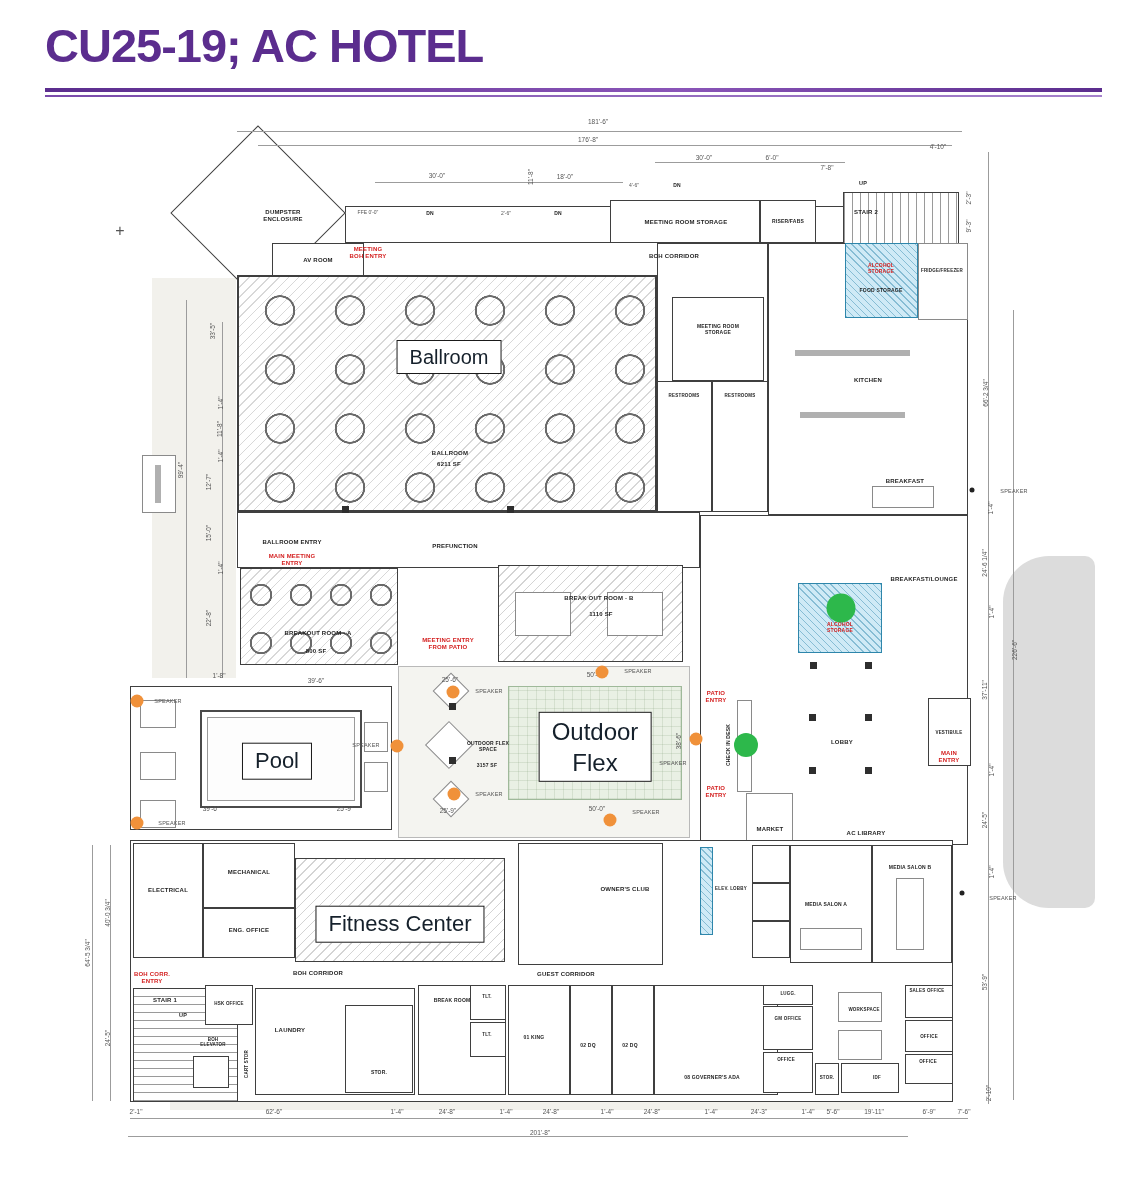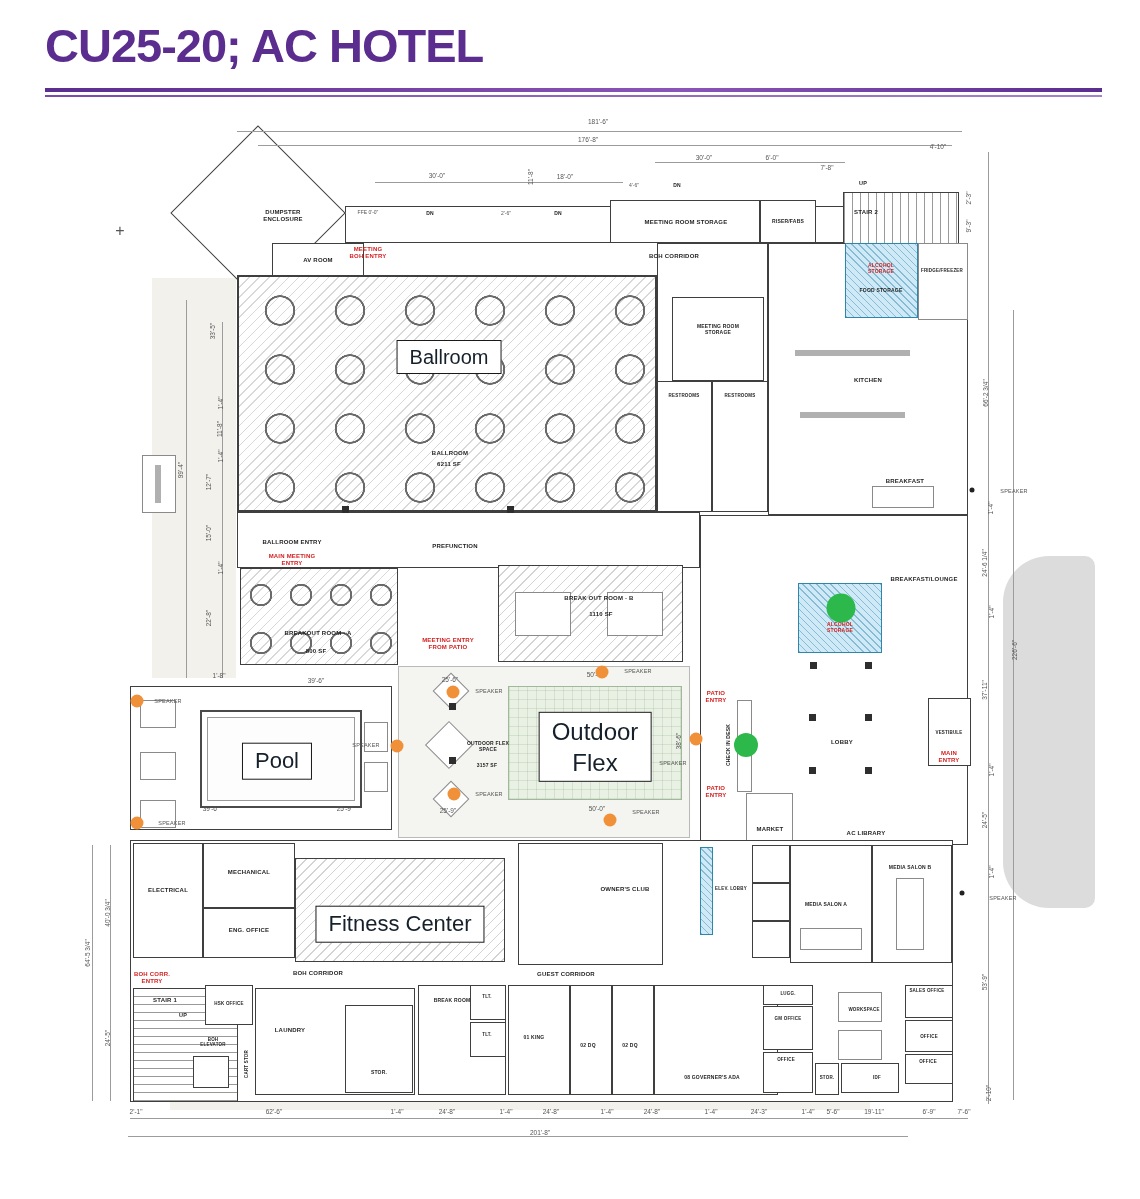--- a/index.html
+++ b/index.html
@@ -46,21 +46,21 @@
   .spk{color:#555;font-weight:400;font-size:5.5px;}
   .rot{transform:translate(-50%,-50%) rotate(-90deg);}
   .bigbox{position:absolute;transform:translate(-50%,-50%);background:#fff;border:1.6px solid #1a1a1a;
     color:#15202b;padding:3px 12px;text-align:center;line-height:1.3;white-space:pre-line;font-weight:400;z-index:30;}
   .dot{position:absolute;border-radius:50%;transform:translate(-50%,-50%);z-index:25;}
 </style>
 </head>
 <body>
 
 <div class="page">
-  <h1 class="title">CU25-20; AC HOTEL</h1>
+  <h1 class="title">CU25-19; AC HOTEL</h1>
   <div class="rule"></div>
   <div class="rule2"></div>
   <div id="plan" class="plan">
       <div class="rect walk" style="left: 1003px; top: 556px; width: 92px; height: 352px;"></div>
       <div class="rect pave" style="left: 152px; top: 278px; width: 84px; height: 400px;"></div>
       <div class="rect pave" style="left: 170px; top: 1098px; width: 700px; height: 12px;"></div>
       <div class="rect wall-light" style="left: 142px; top: 455px; width: 34px; height: 58px;"></div>
       <div class="rect bar" style="left: 155px; top: 465px; width: 6px; height: 38px;"></div>
       <div class="rect wall" style="left: 345px; top: 206px; width: 500px; height: 37px;"></div>
       <div class="rect wall" style="left: 196px; top: 151px; width: 124px; height: 124px; transform: rotate(45deg);"></div>

